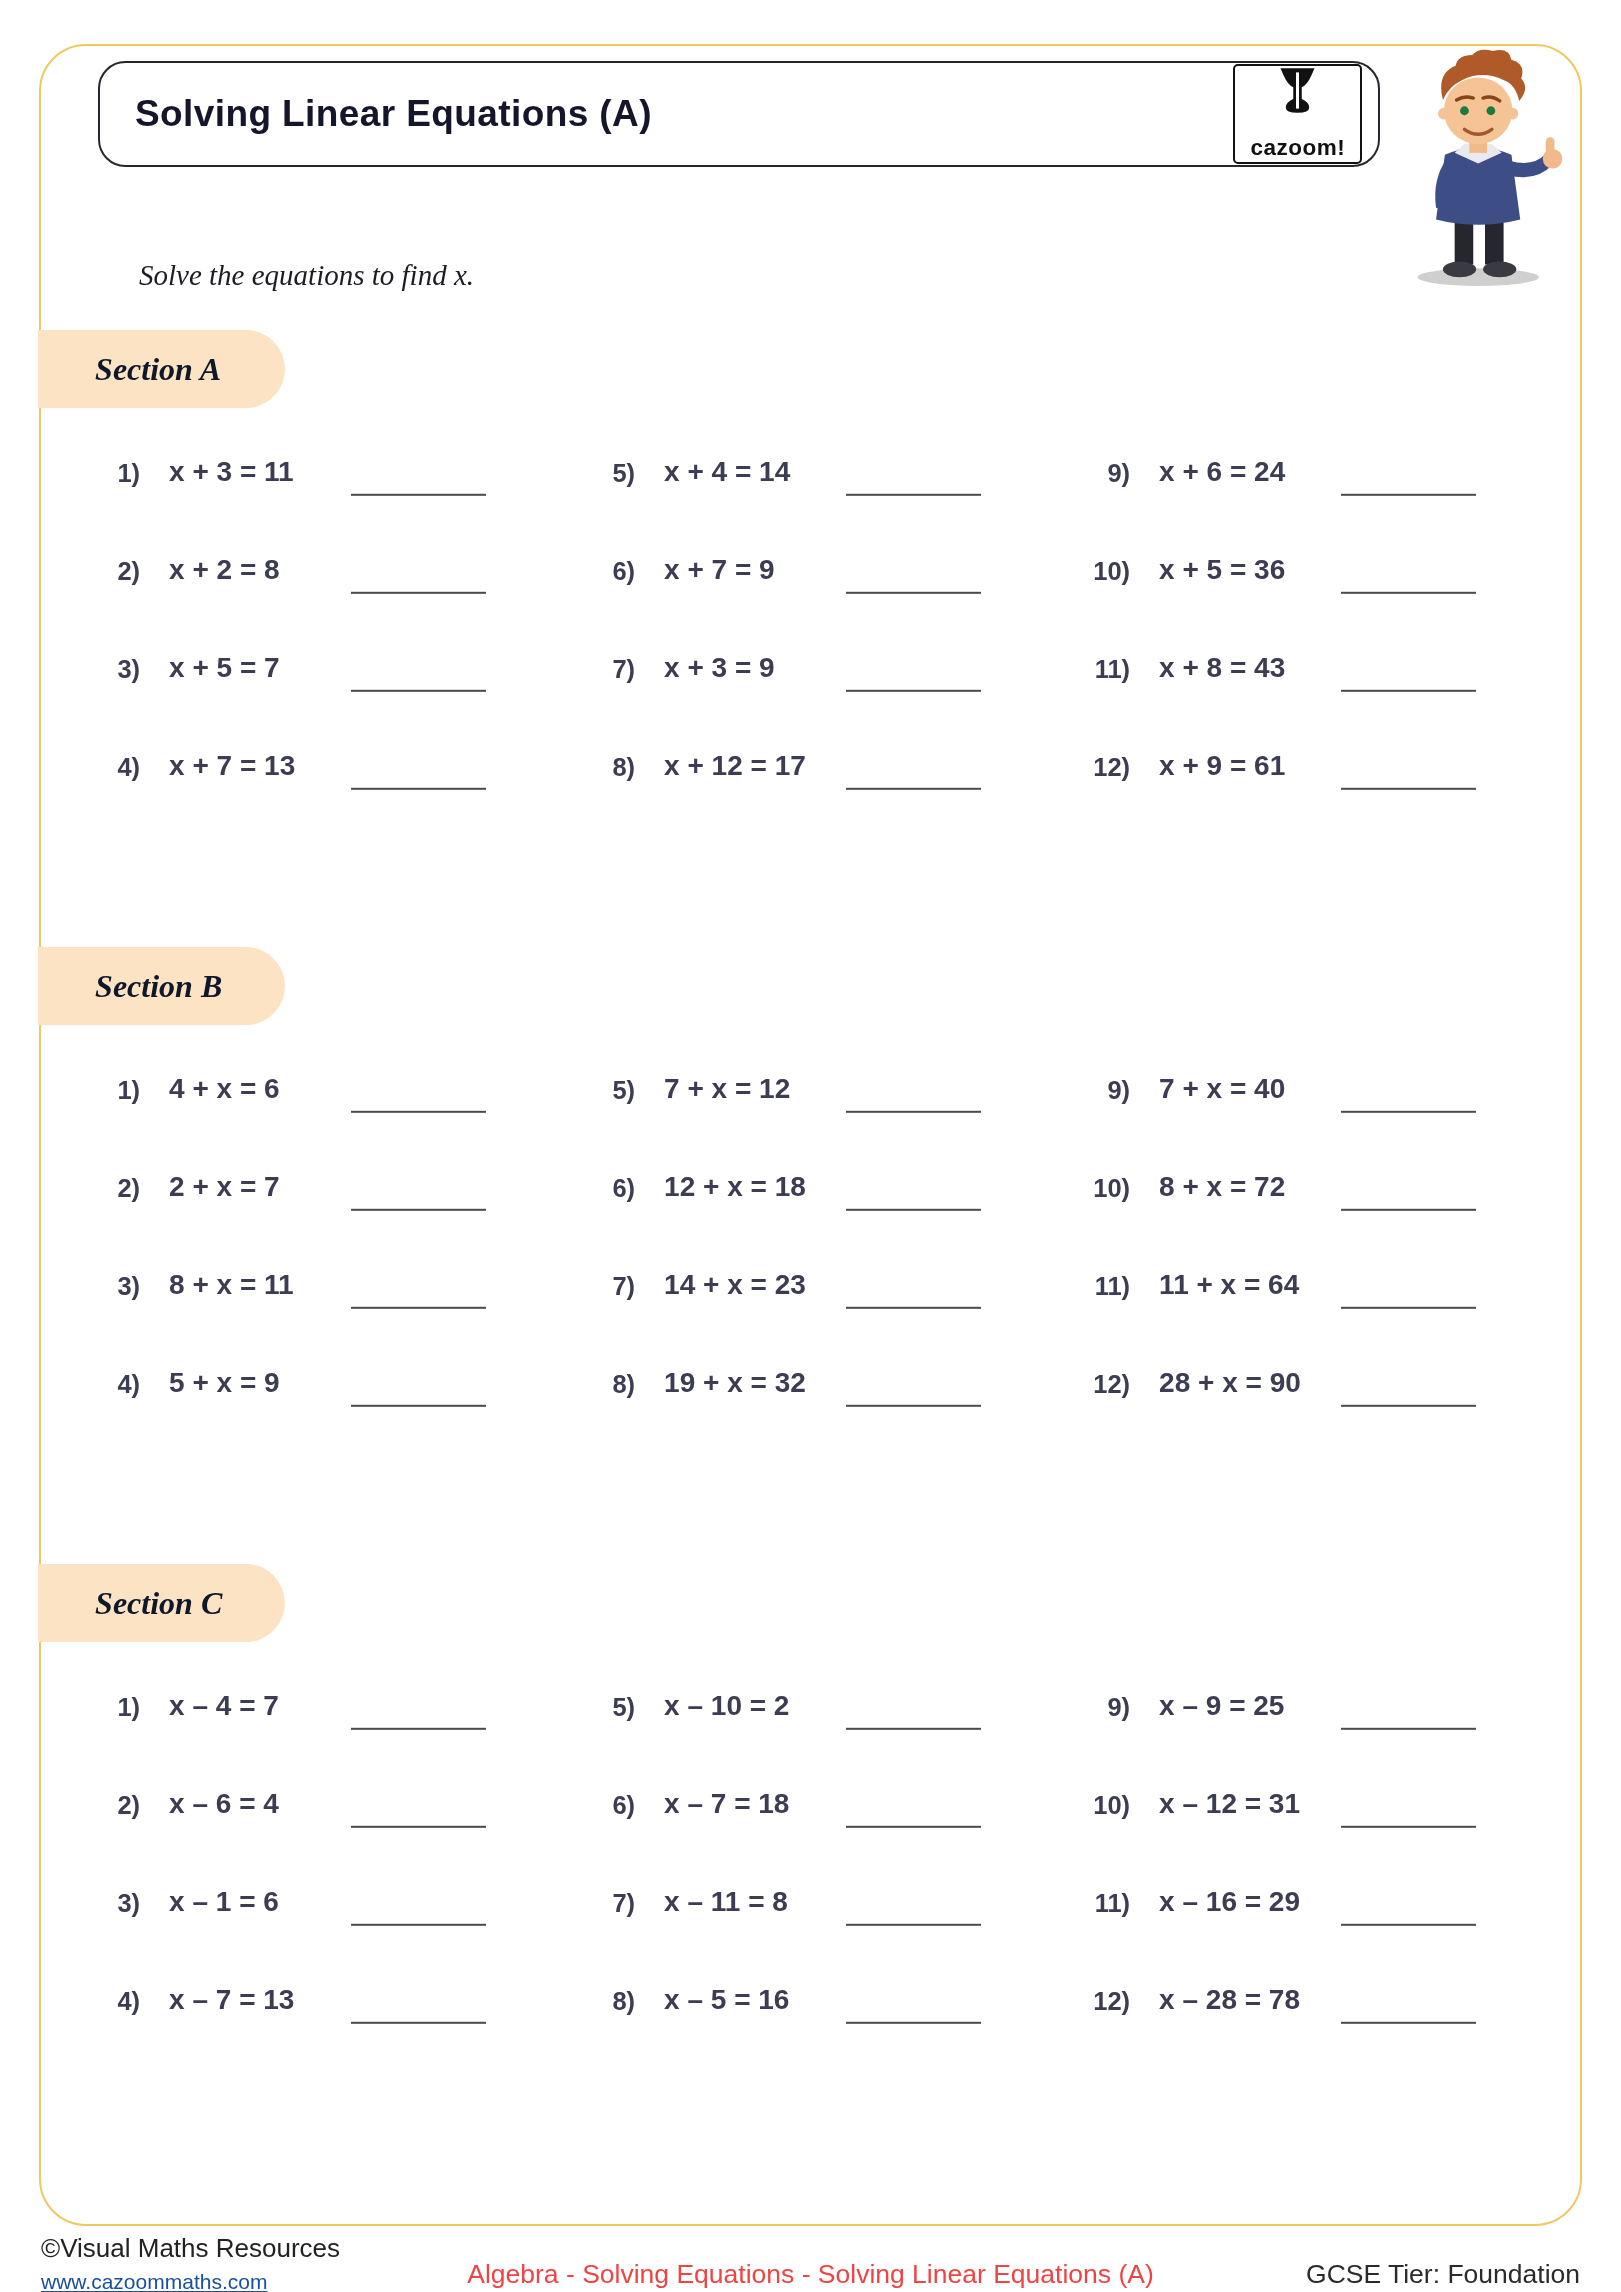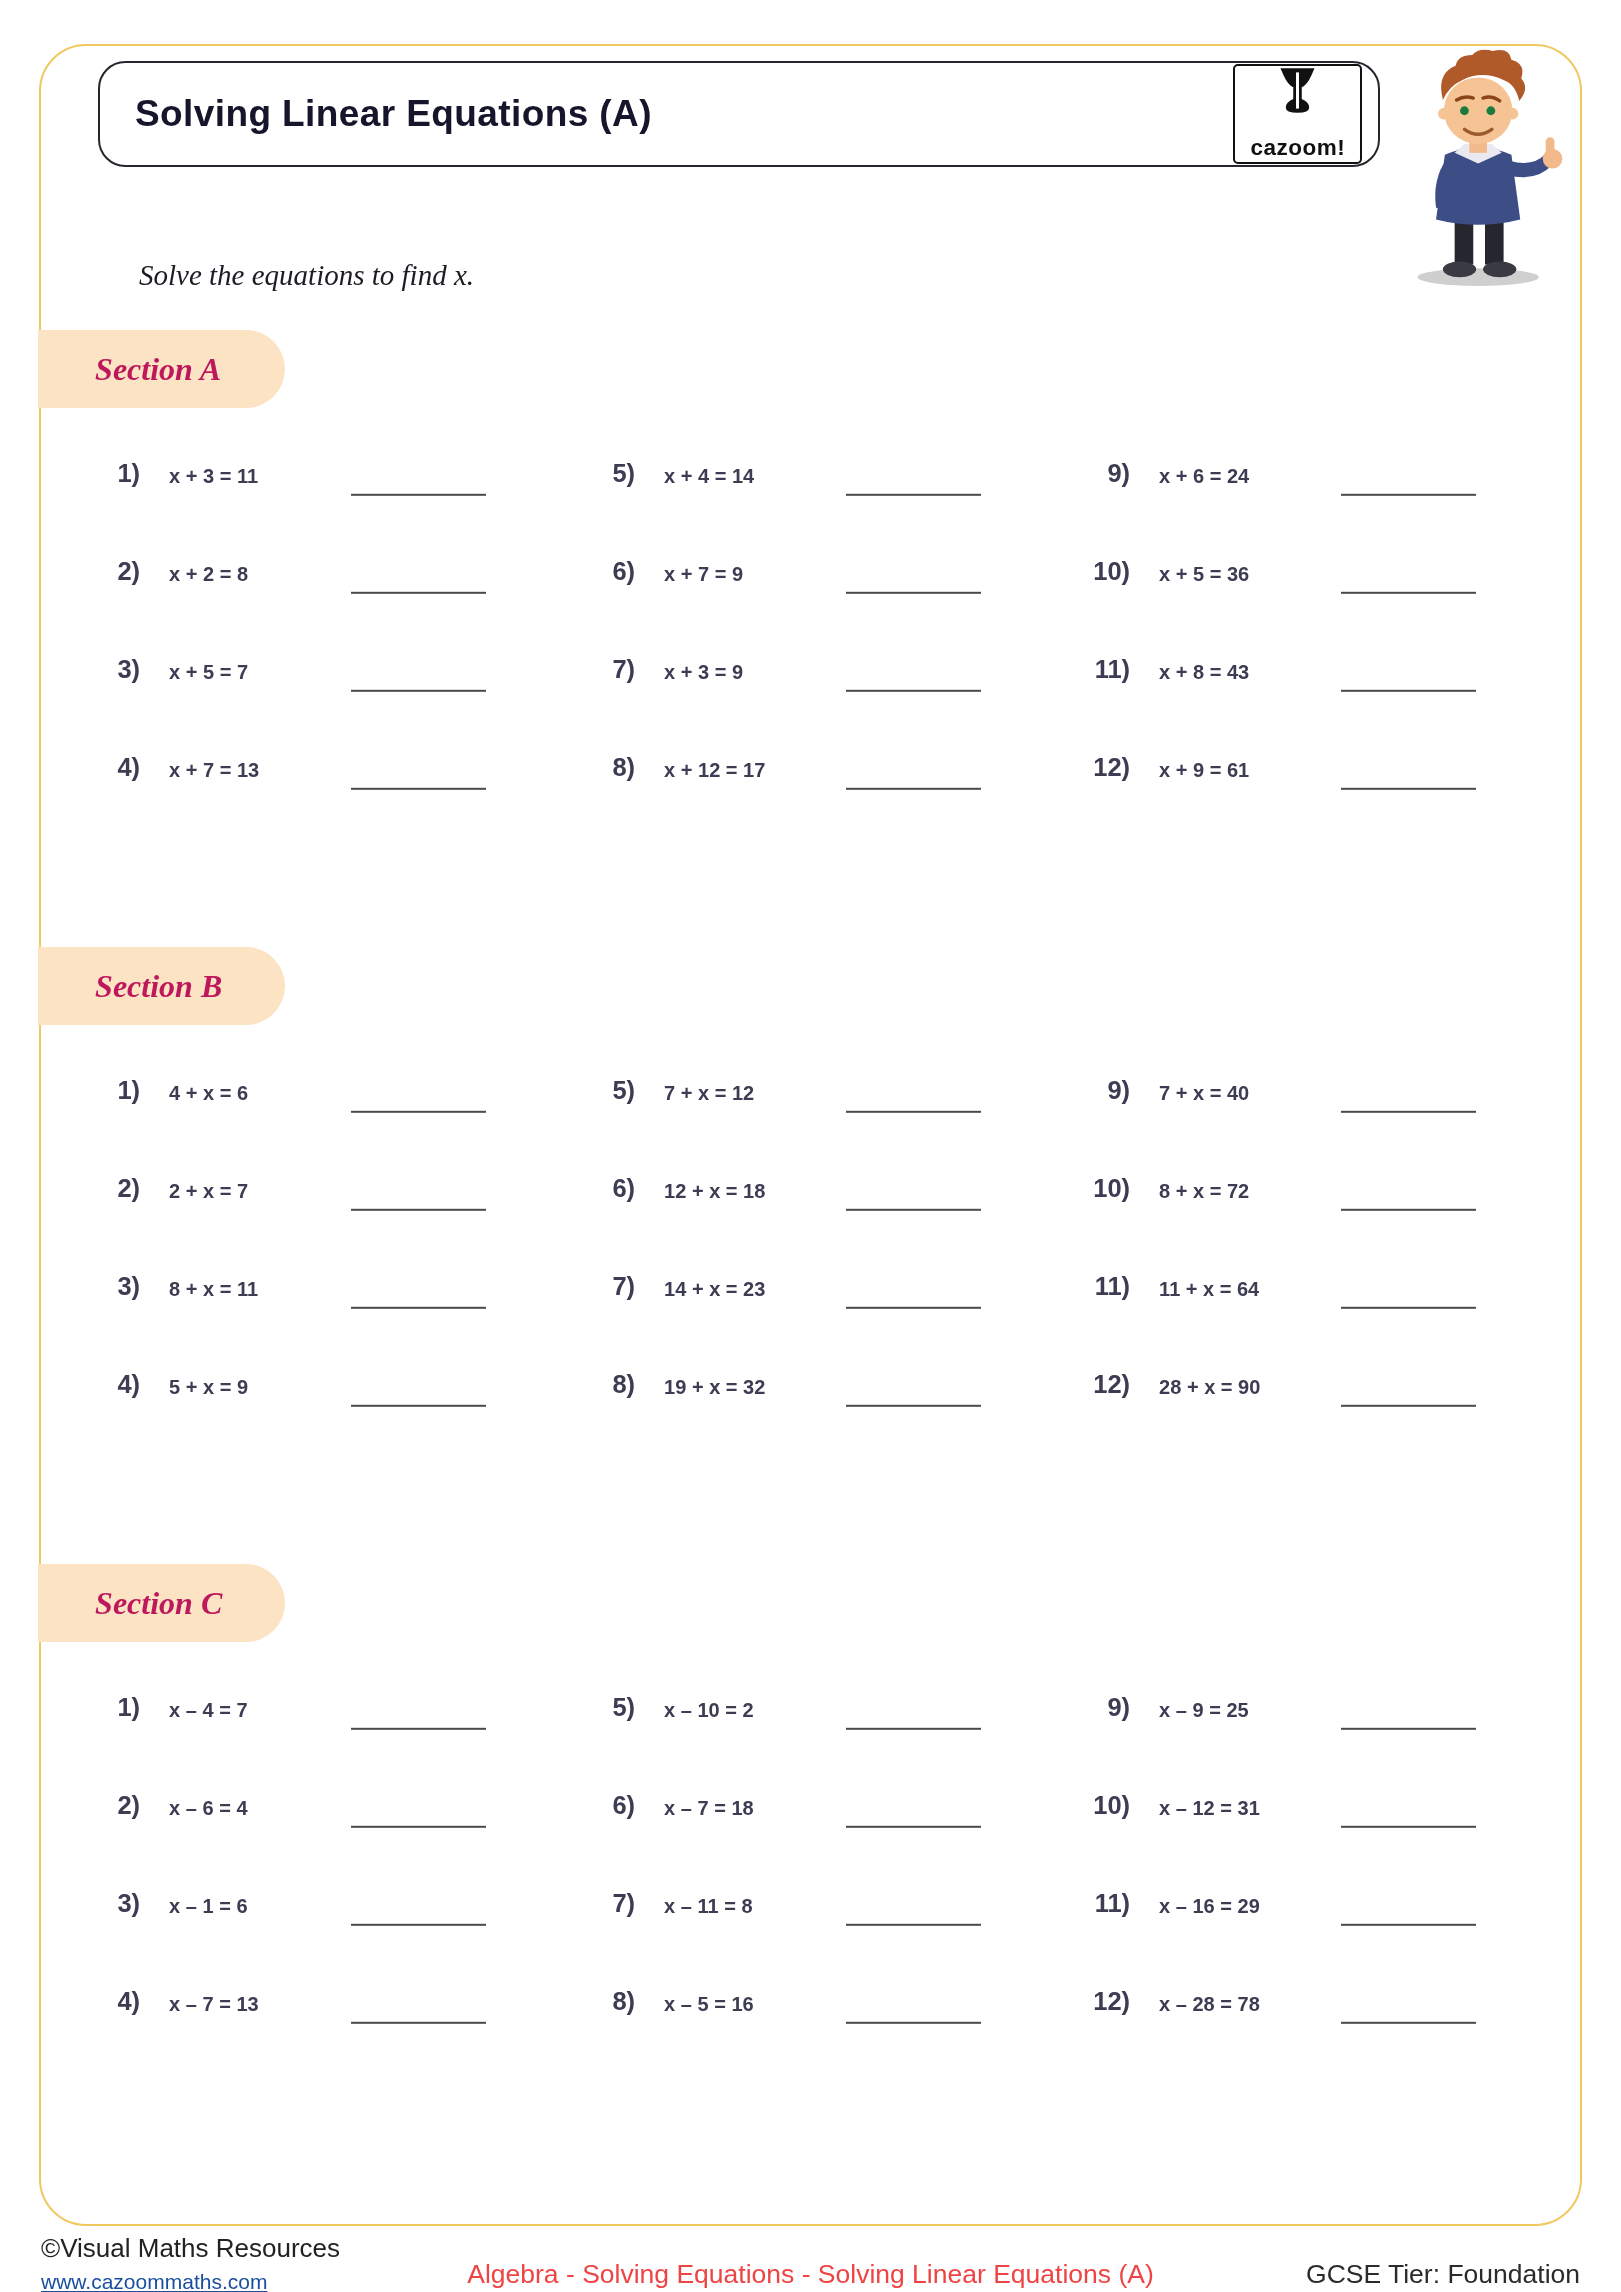--- a/index.html
+++ b/index.html
@@ -45,37 +45,37 @@
   
   .sections {
     position:absolute; left:-2.9px; top:284px; width:1543px;
   }
   .section { margin-bottom:110px; }
   .section-label {
     width:247px; height:78px; background:#FBE3C3;
     border-radius:0 44px 44px 0;
     display:flex; align-items:center; padding-left:57px;
     font-family:"Liberation Serif", serif; font-style:italic; font-weight:bold;
-    font-size:32px; color:#be185d;
+    font-size:32px; color:#0f172a;
     margin-bottom:37px;
   }
   .problem-grid {
     display:grid;
     grid-template-columns:repeat(3, 1fr);
     grid-template-rows:repeat(4, 98px);
     grid-auto-flow:column;
     margin-left:29px; margin-right:29px;
   }
   .problem { display:flex; align-items:flex-end; height:43px; }
   .p-num {
     width:73px; text-align:right; font-weight:bold; font-size:25.5px;
     color:#3c3c52; flex:none;
   }
   .p-eq {
-    margin-left:29px; width:182px; font-weight:bold; font-size:20px;
+    margin-left:29px; width:182px; font-weight:bold; font-size:28px;
     color:#3c3c52; white-space:nowrap; flex:none;
   }
   .answer-line {
     width:135px; height:33px; flex:none;
     border-bottom:2px solid #4a4a4a;
     transform:translateY(7.8px);
   }
 
   
   .mascot { position:absolute; left:1392px; top:49px; width:186px; height:240px; }

